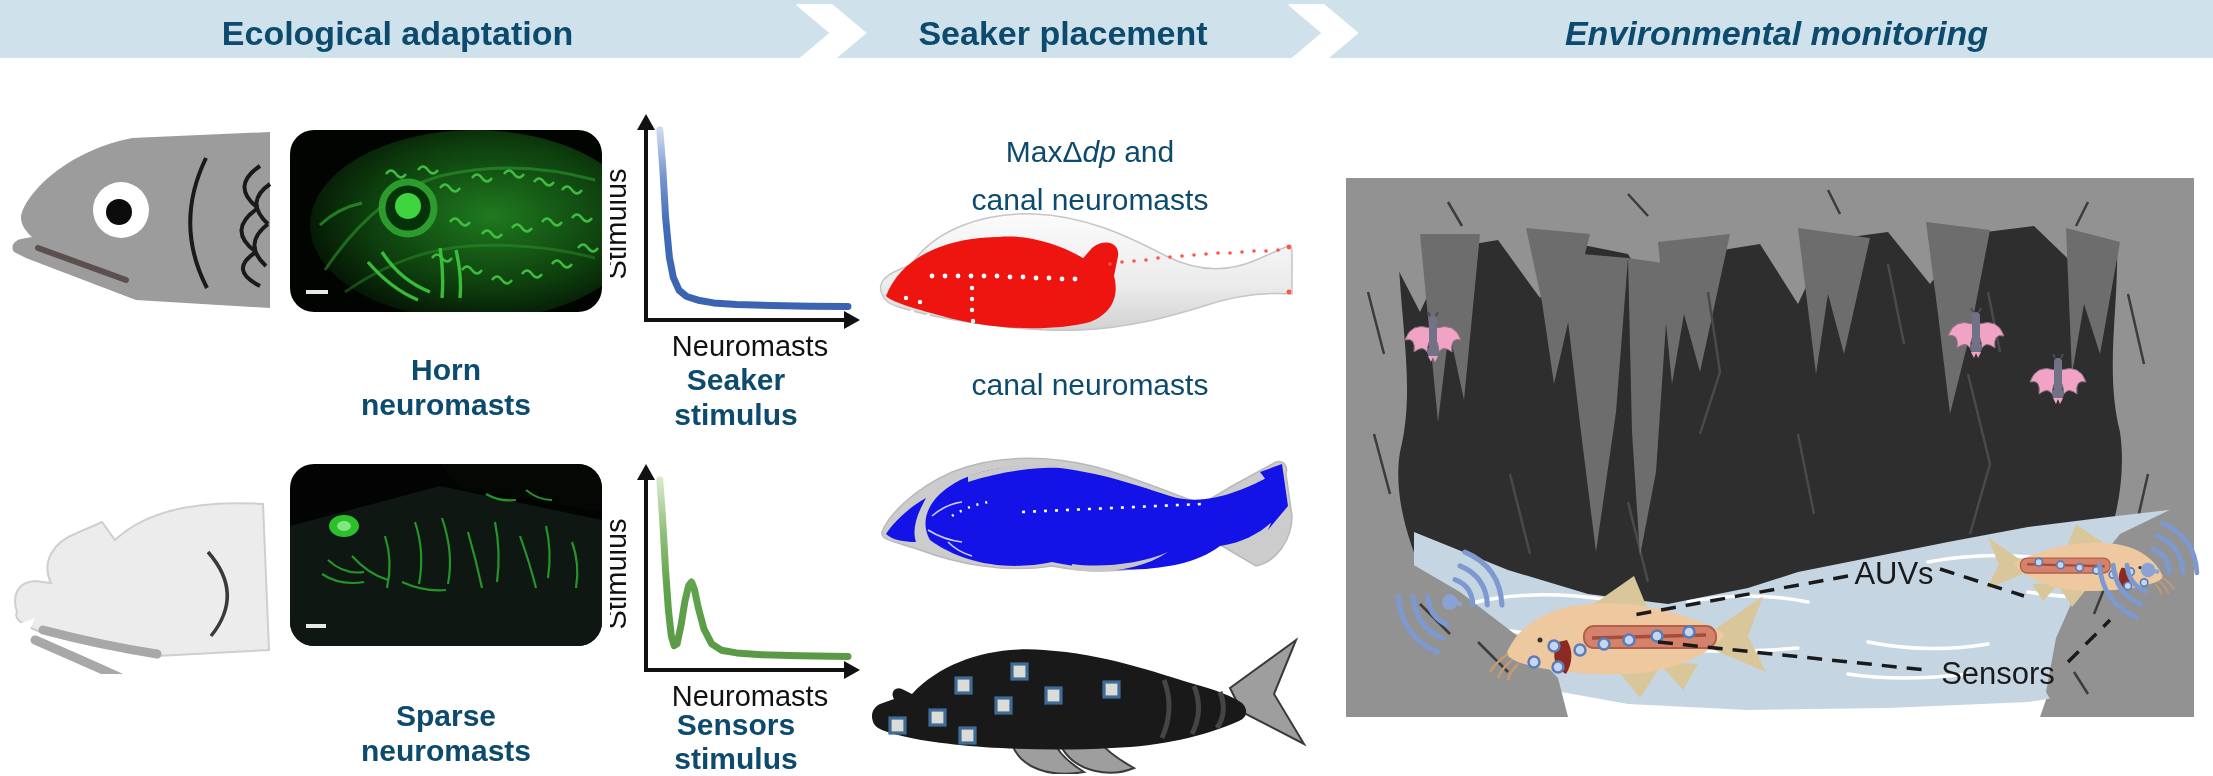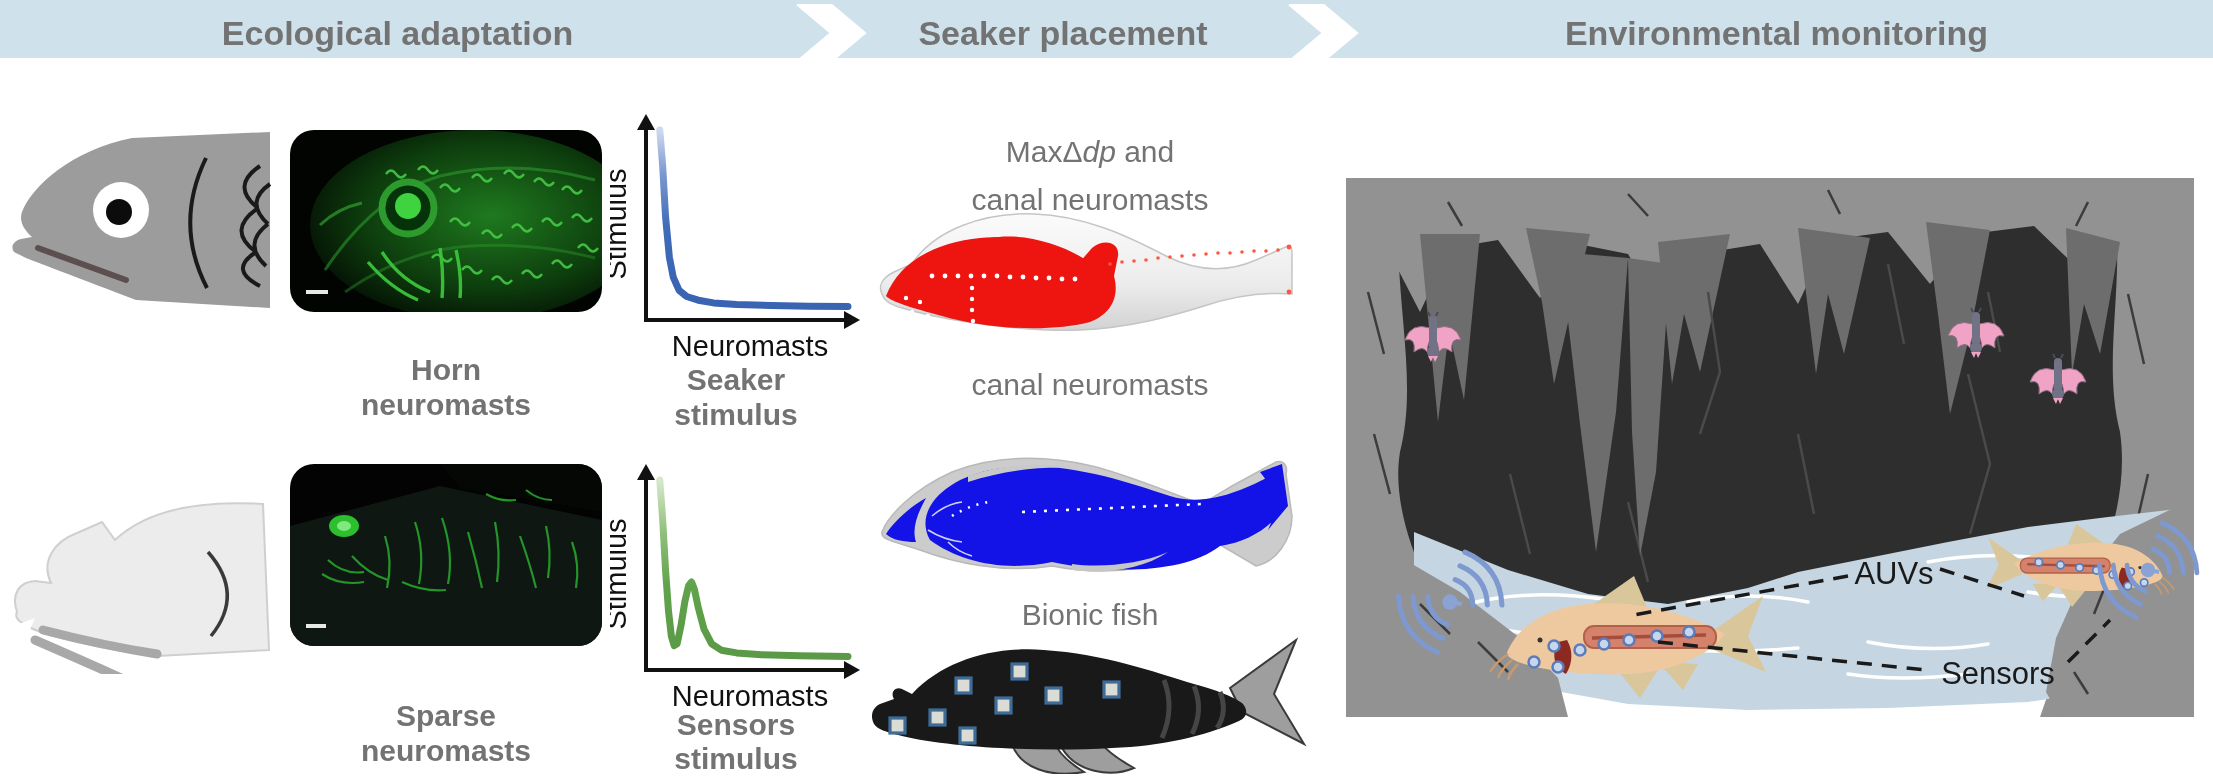--- a/index.html
+++ b/index.html
@@ -1,17 +1,17 @@
 <!DOCTYPE html>
 <html><head>
 <meta charset="utf-8">
 <style>
   html,body{margin:0;padding:0;background:#ffffff;}
   .canvas{position:relative;width:2213px;height:776px;background:#fff;overflow:hidden;
-          font-family:"Liberation Sans",sans-serif;color:#737373;}
+          font-family:"Liberation Sans",sans-serif;color:#0c4a6e;}
   .abs{position:absolute;}
   .band{background:#cfe2ec;}
   .step-title{font-size:34px;font-weight:700;text-align:center;line-height:58px;white-space:nowrap;}
   .cap{font-size:30px;font-weight:700;text-align:center;line-height:35px;white-space:pre-line;}
   .mid-title{font-size:30px;font-weight:400;text-align:center;line-height:37px;white-space:nowrap;}
   .mid-title i{font-style:italic;}
   .mid-title sub{font-size:0.62em;}
   svg text{font-family:"Liberation Sans",sans-serif;}
 </style>
 </head>
@@ -21,21 +21,21 @@
 
   <div class="abs band" style="left:0;top:4;width:2213px;height:58px;"></div>
   <svg class="abs" style="left:792px;top:4px;" width="80" height="58" viewBox="0 0 80 58">
     <polyline points="12,-8 56,29 12,66" fill="none" stroke="#ffffff" stroke-width="24"></polyline>
   </svg>
   <svg class="abs" style="left:1284px;top:4px;" width="80" height="58" viewBox="0 0 80 58">
     <polyline points="12,-8 56,29 12,66" fill="none" stroke="#ffffff" stroke-width="24"></polyline>
   </svg>
   <div class="abs step-title" style="left:0;top:4px;width:795px;">Ecological adaptation</div>
   <div class="abs step-title" style="left:848px;top:4px;width:430px;">Seaker placement</div>
-  <div class="abs step-title" style="left:1340px;top:4px;width:873px;">Environmental monitoring</div>
+  <div class="abs step-title" style="left:1340px;top:4px;width:873px;font-style:italic;">Environmental monitoring</div>
 
   <svg class="abs" style="left:8px;top:128px;" width="264" height="184" viewBox="0 0 264 184">
     <path d="M262,4 L262,180 L128,172 C86,156 44,140 18,130 L6,124 C2,118 6,113 13,111 L24,109 C15,101 11,92 14,84 C24,58 64,22 124,10 Z" fill="#9c9c9c"></path>
     <path d="M30,120 Q80,138 118,152" stroke="#5c4f4f" stroke-width="6" fill="none" stroke-linecap="round"></path>
     <circle cx="113" cy="82" r="28" fill="#ffffff"></circle>
     <circle cx="111" cy="84" r="13" fill="#0c0c0c"></circle>
     <path d="M198,30 Q166,96 199,160" stroke="#1a1a1a" stroke-width="4" fill="none"></path>
     <path d="M252,38 Q222,58 250,80" stroke="#1a1a1a" stroke-width="4" fill="none"></path>
     <path d="M250,80 Q218,102 248,124" stroke="#1a1a1a" stroke-width="4" fill="none"></path>
     <path d="M248,124 Q220,142 252,158" stroke="#1a1a1a" stroke-width="4" fill="none"></path>
@@ -252,21 +252,20 @@
       <path d="M150,66 L330,58" stroke-dasharray="3 8" fill="none"></path>
       <path d="M80,70 Q96,60 116,56" stroke-dasharray="2 7" fill="none"></path>
     </g>
     <g stroke="#ffffff" stroke-width="1.6" fill="none" opacity="0.8">
       <path d="M60,70 q14,-12 30,-14"></path>
         <path d="M56,84 q16,10 34,12"></path>
         <path d="M76,96 q10,10 24,14"></path>
     </g>
   </svg>
 
-  <div class="abs mid-title" style="left:880px;top:596px;width:420px;">Bionic fish</div>
 
   <svg class="abs" style="left:862px;top:624px;" width="445" height="150" viewBox="0 0 445 150">
     <polygon points="368,64 434,16 412,70 442,120 380,88" fill="#9e9e9e" stroke="#3a3a3a" stroke-width="2"></polygon>
     <path d="M150,120 C158,144 188,154 222,148 C206,138 196,128 192,118 Z" fill="#9e9e9e" stroke="#3a3a3a" stroke-width="2"></path>
     <path d="M200,124 C214,148 248,154 272,144 C254,134 244,126 238,118 Z" fill="#9e9e9e" stroke="#3a3a3a" stroke-width="2"></path>
     <path d="M12,100 C8,92 10,84 18,80 L32,75 C28,69 33,62 40,65 L50,70 C82,36 132,22 182,26 C242,30 292,48 332,60 C354,66 370,72 380,79 C386,85 386,93 377,97 C340,113 300,122 250,124 C180,128 90,124 40,112 C24,108 15,105 12,100 Z" fill="#191919"></path>
     <g stroke="#454545" stroke-width="5" fill="none">
       <path d="M302,56 Q313,84 300,114"></path>
         <path d="M332,62 Q342,86 330,110"></path>
         <path d="M358,68 Q366,88 355,104"></path>

